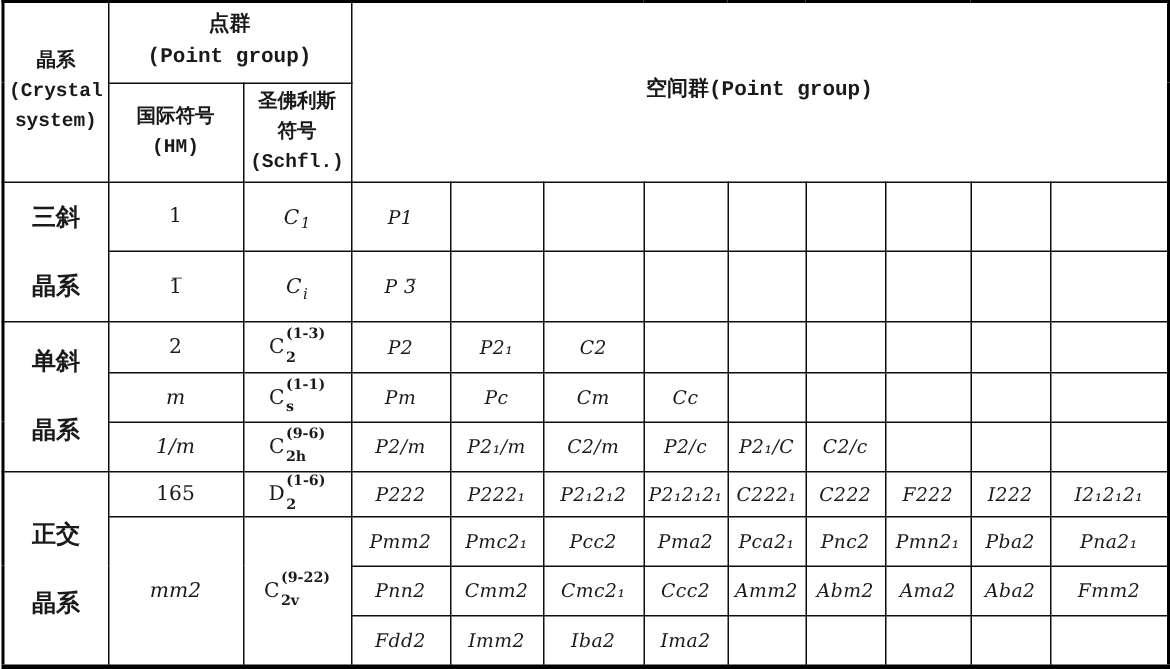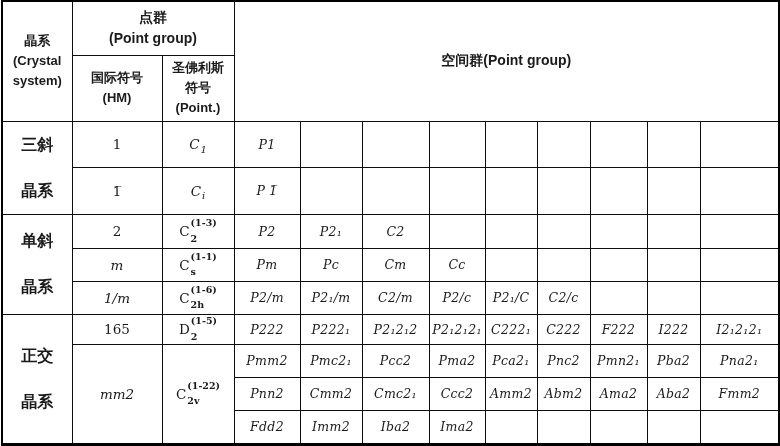--- a/index.html
+++ b/index.html
@@ -3,21 +3,21 @@
 <meta charset="utf-8">
 <style>
   html,body{margin:0;padding:0;background:#ffffff;}
   body{width:780px;height:446px;overflow:hidden;
        font-family:"DejaVu Serif","Liberation Serif",serif;color:#1a1a1a;}
   table{border-collapse:collapse;table-layout:fixed;width:778px;margin:0 0 0 1px;
         border:2px solid #000;border-bottom-width:3px;}
   td{border:1px solid #0d0d0d;text-align:center;vertical-align:middle;
      padding:0 1px;overflow:hidden;}
   
-  .head{font-family:Liberation Sans, sans-serif;
+  .head{font-family:Liberation Mono, monospace;
         font-weight:bold;font-size:14px;line-height:1.55;white-space:pre-line;}
   .head-sm{font-size:13px;}
   
   .sys{font-family:"DejaVu Sans Mono","Liberation Mono",monospace;
        font-weight:bold;font-size:16px;line-height:46px;white-space:pre-line;margin-top:45px;}
   
   .hm{font-size:13.5px;}
   .it{font-style:italic;}
   
   .sg{font-style:italic;font-size:12.5px;letter-spacing:.3px;}
@@ -58,21 +58,21 @@
     <td colspan="2" class="head">点群
 (Point group)</td>
     <td colspan="9" rowspan="2" class="head">空间群(Point group)</td>
   </tr>
 
   <tr style="height:66px">
     <td class="head head-sm">国际符号
 (HM)</td>
     <td class="head head-sm">圣佛利斯
 符号
-(Point.)</td>
+(Schfl.)</td>
   </tr>
 
   <tr style="height:46px">
     <td rowspan="2" class="sys">三斜
 晶系</td>
     <td class="hm">1</td>
     <td>
       <span class="schfl it">
             <span>C</span>
             <span class="stack lone">
@@ -94,21 +94,21 @@
   <tr style="height:46px">
     <td class="hm">1̅</td>
     <td>
       <span class="schfl it">
             <span>C</span>
             <span class="stack lone">
               <span class="ssub">i</span>
             </span>
           </span>
     </td>
-    <td class="sg">P 1̅</td>
+    <td class="sg">P 3̅</td>
     <td class="sg"></td>
     <td class="sg"></td>
     <td class="sg"></td>
     <td class="sg"></td>
     <td class="sg"></td>
     <td class="sg"></td>
     <td class="sg"></td>
     <td class="sg"></td>
   </tr>
 
@@ -157,21 +157,21 @@
     <td class="sg"></td>
     <td class="sg"></td>
   </tr>
 
   <tr style="height:33px">
     <td class="hm it">1/m</td>
     <td>
       <span class="schfl">
             <span>C</span>
             <span class="stack">
-              <span class="ssup">(1-6)</span>
+              <span class="ssup">(9-6)</span>
               <span class="ssub">2h</span>
             </span>
           </span>
     </td>
     <td class="sg">P2/m</td>
     <td class="sg">P2₁/m</td>
     <td class="sg">C2/m</td>
     <td class="sg">P2/c</td>
     <td class="sg">P2₁/C</td>
     <td class="sg">C2/c</td>
@@ -181,21 +181,21 @@
   </tr>
 
   <tr style="height:30px">
     <td rowspan="4" class="sys">正交
 晶系</td>
     <td class="hm">165</td>
     <td>
       <span class="schfl">
             <span>D</span>
             <span class="stack">
-              <span class="ssup">(1-5)</span>
+              <span class="ssup">(1-6)</span>
               <span class="ssub">2</span>
             </span>
           </span>
     </td>
     <td class="sg">P222</td>
     <td class="sg">P222₁</td>
     <td class="sg">P2₁2₁2</td>
     <td class="sg">P2₁2₁2₁</td>
     <td class="sg">C222₁</td>
     <td class="sg">C222</td>
@@ -203,21 +203,21 @@
     <td class="sg">I222</td>
     <td class="sg">I2₁2₁2₁</td>
   </tr>
 
   <tr style="height:33px">
     <td rowspan="3" class="hm it">mm2</td>
     <td rowspan="3">
       <span class="schfl">
             <span>C</span>
             <span class="stack">
-              <span class="ssup">(1-22)</span>
+              <span class="ssup">(9-22)</span>
               <span class="ssub">2v</span>
             </span>
           </span>
     </td>
     <td class="sg">Pmm2</td>
     <td class="sg">Pmc2₁</td>
     <td class="sg">Pcc2</td>
     <td class="sg">Pma2</td>
     <td class="sg">Pca2₁</td>
     <td class="sg">Pnc2</td>

